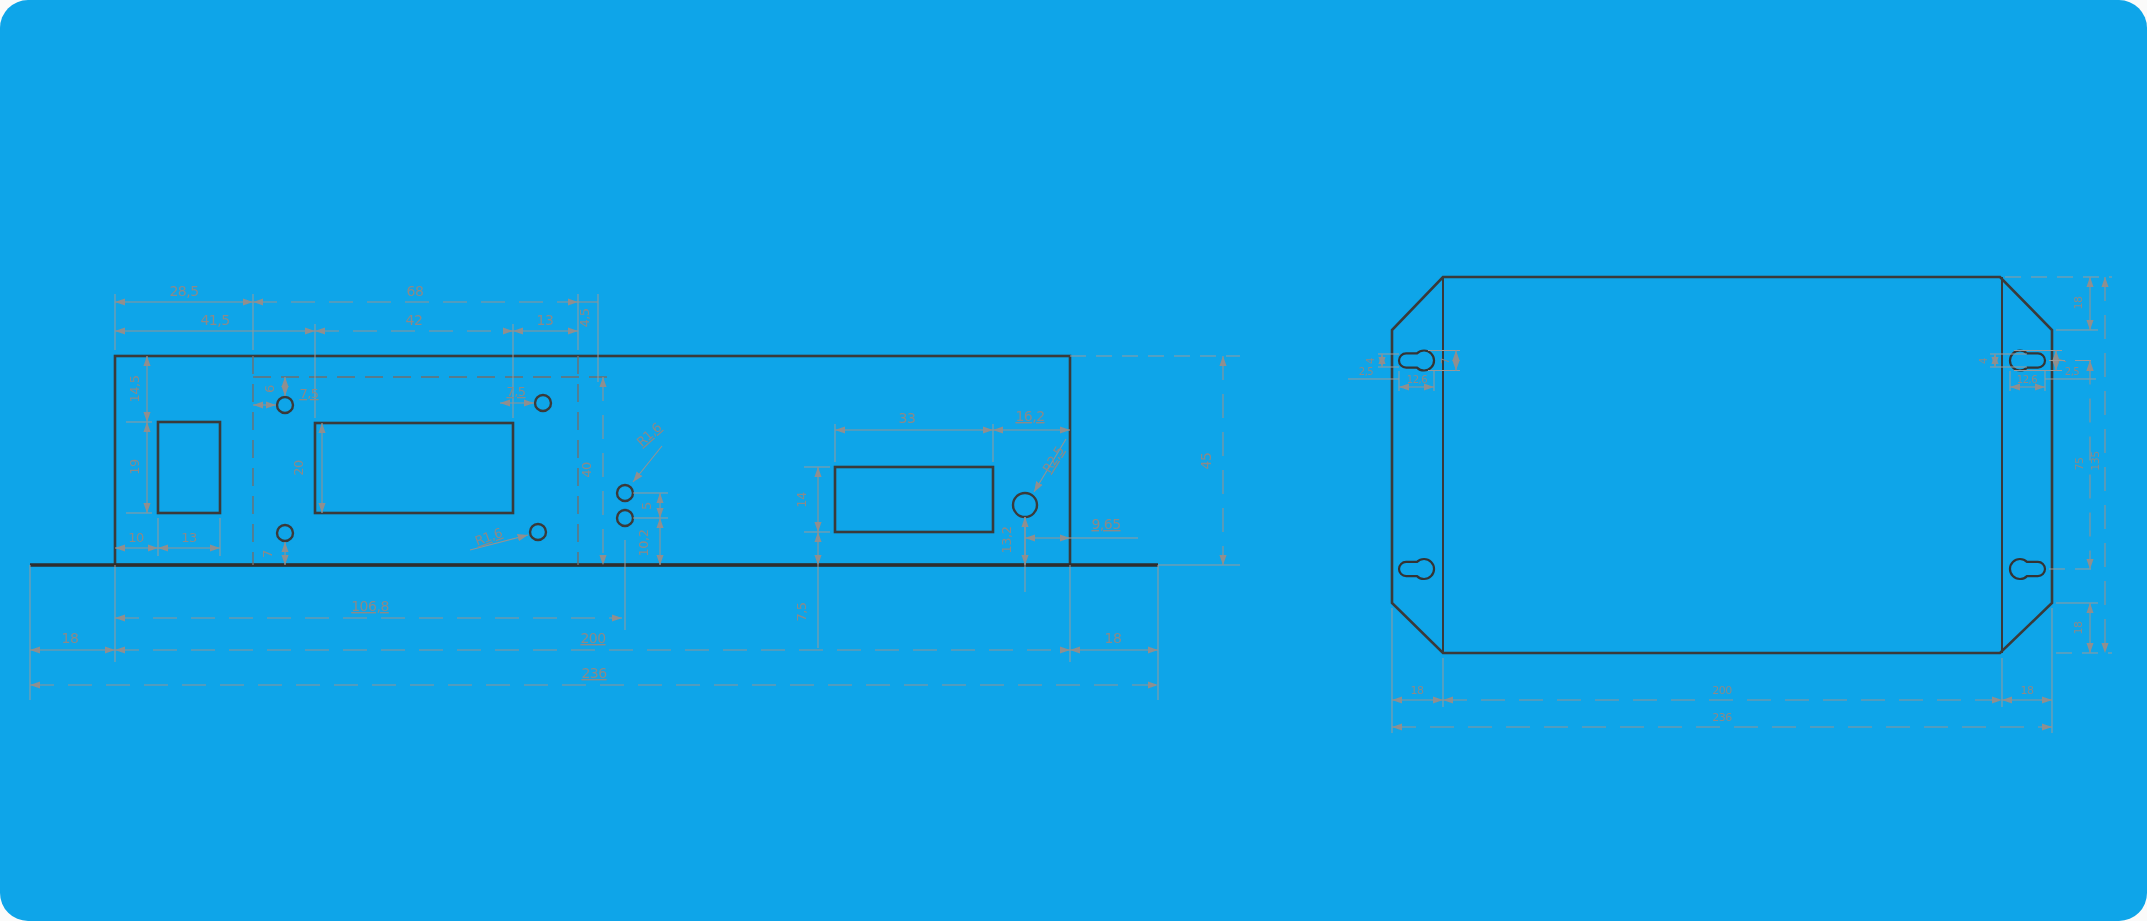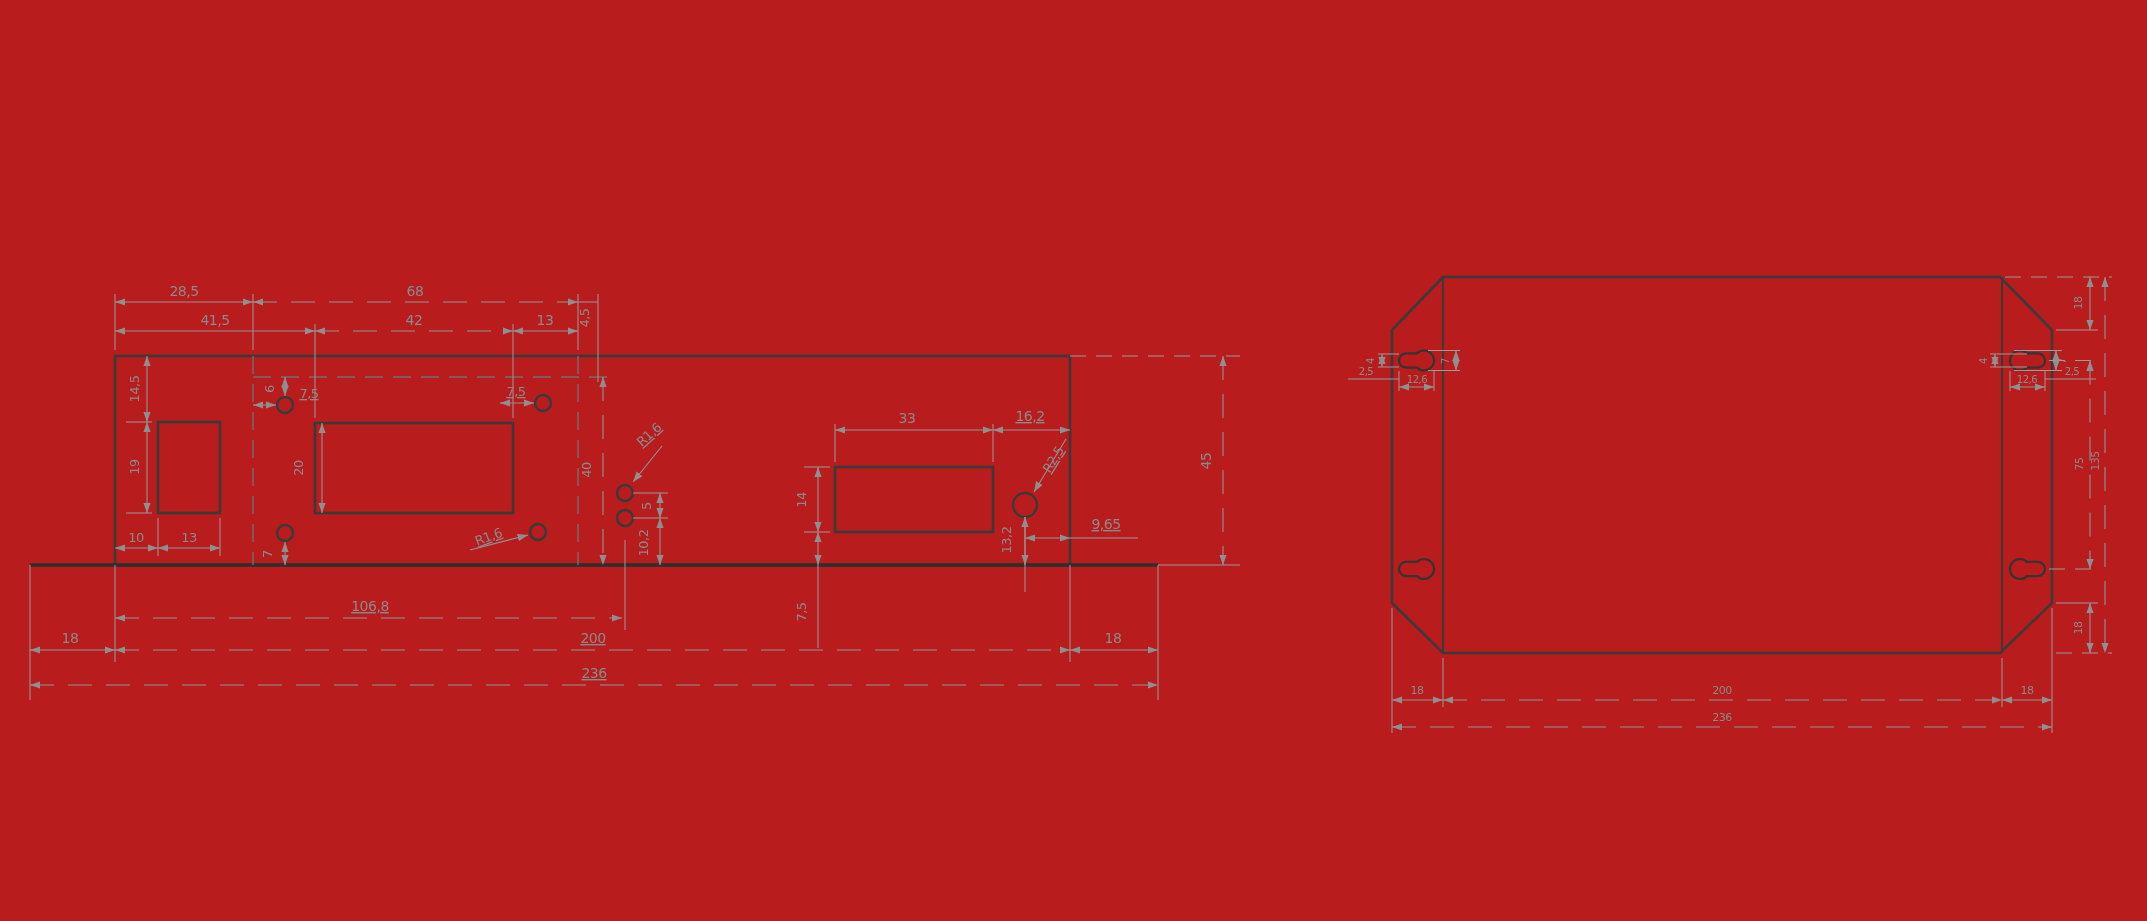--- a/index.html
+++ b/index.html
@@ -1,17 +1,17 @@
 <!DOCTYPE html>
 <html><head>
 <meta charset="utf-8">
 <style>
   html,body{margin:0;padding:0;background:#fbfbfa;}
-  #canvas{position:relative;width:2147px;height:921px;background:#b91c1c;overflow:hidden;
-          font-family:"DejaVu Sans",sans-serif;}
+  #canvas{position:relative;width:2147px;height:921px;background:#0ea5e9;overflow:hidden;
+          font-family:"DejaVu Sans",sans-serif;border-radius:28px;}
   svg{position:absolute;left:0;top:0;}
   .outline{stroke:#3a3a3a;stroke-width:2.6;fill:none;stroke-linejoin:miter;}
   .outline-thick{stroke:#2e2e2e;stroke-width:3.4;fill:none;}
   .hole{stroke:#3a3a3a;stroke-width:2.4;fill:none;}
   .keyhole{stroke:#343434;stroke-width:2.2;fill:none;}
   .fold{stroke:#6f6f6f;stroke-width:1.4;fill:none;stroke-dasharray:18 10;}
   .ext{stroke:#9a9a9a;stroke-width:1;fill:none;}
   .extd{stroke:#9a9a9a;stroke-width:1;fill:none;stroke-dasharray:16 10;}
   .dim{stroke:#939393;stroke-width:1.1;fill:none;}
   .dimd{stroke:#939393;stroke-width:1.1;fill:none;stroke-dasharray:24 14;}

